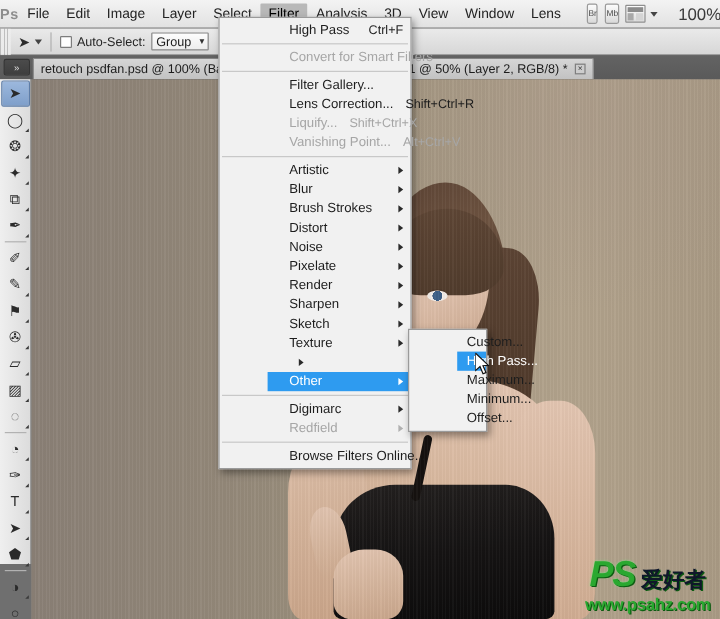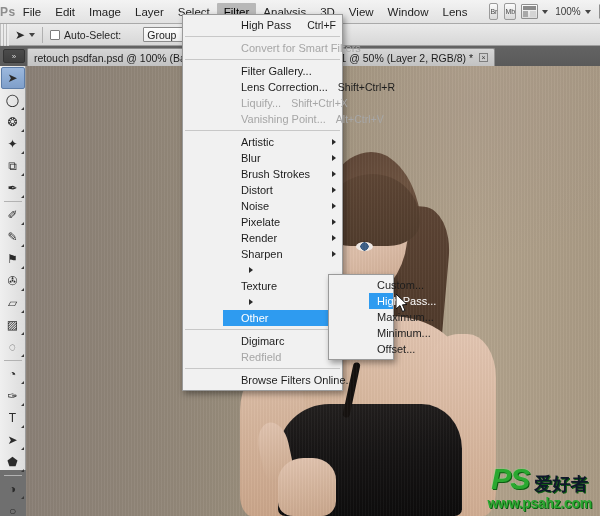--- a/index.html
+++ b/index.html
@@ -92,23 +92,23 @@
     background: #d4d4d4;
   }
   .caret {
     width: 0; height: 0;
     border-left: 3.5px solid transparent;
     border-right: 3.5px solid transparent;
     border-top: 4px solid #444;
     margin-left: 4px;
   }
   .zoom-val {
-    font-size: 10px;
+    font-size: 14px;
     color: #3a3a3a;
-    margin-left: 5px;
+    margin-left: 15px;
   }
 
   
   .optbar {
     position: absolute;
     left: 0; top: 24px;
     width: 600px; height: 22px;
     background: linear-gradient(#eaeaea, #d7d7d7);
     border-bottom: 1px solid #9e9e9e;
     display: flex;
@@ -146,21 +146,21 @@
     white-space: nowrap;
   }
   .ob-select {
     height: 15px;
     min-width: 48px;
     border: 1px solid #8b8b8b;
     background: linear-gradient(#fdfdfd,#ededed);
     border-radius: 1px;
     display: flex; align-items: center;
     padding: 0 3px;
-    margin-left: 22px;
+    margin-left: 5px;
     font-size: 10.5px;
     box-sizing: border-box;
   }
   .ob-select .sel-v { flex: 1; }
   .ob-select .sel-c {
     font-size: 8px; color: #333; margin-left: 4px;
   }
 
   
   .tabbar {
@@ -437,21 +437,21 @@
   .mrow.dis .arw { border-left-color: #b0b0b0; }
   .msep {
     height: 1px;
     background: #c8c8c8;
     margin: 3px 2px;
   }
 
   
   .submenu {
     position: absolute;
-    left: 328px; top: 274px;
+    left: 340px; top: 274px;
     width: 66px;
     background: #f1f1f1;
     border: 1px solid #9a9a9a;
     box-shadow: 2px 3px 6px rgba(0,0,0,.38);
     padding: 2px 0;
     box-sizing: border-box;
     z-index: 50;
   }
   .submenu .mrow { padding-left: 8px; }
 
@@ -702,20 +702,21 @@
       </div>
       <div class="mrow">
         <span class="lbl">Render</span>
         <span class="arw"></span>
       </div>
       <div class="mrow">
         <span class="lbl">Sharpen</span>
         <span class="arw"></span>
       </div>
       <div class="mrow">
+        <span class="lbl">Sketch</span>
         <span class="arw"></span>
       </div>
       <div class="mrow">
         <span class="lbl">Texture</span>
         <span class="arw"></span>
       </div>
       <div class="mrow">
         <span class="arw"></span>
       </div>
       <div class="mrow hl">

